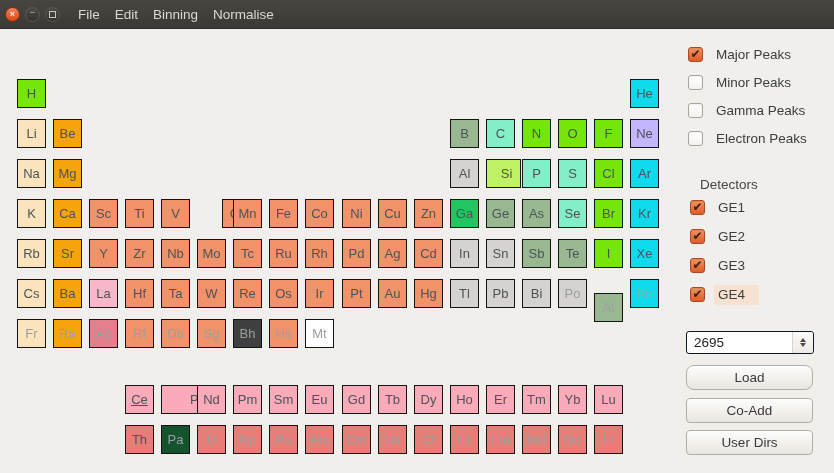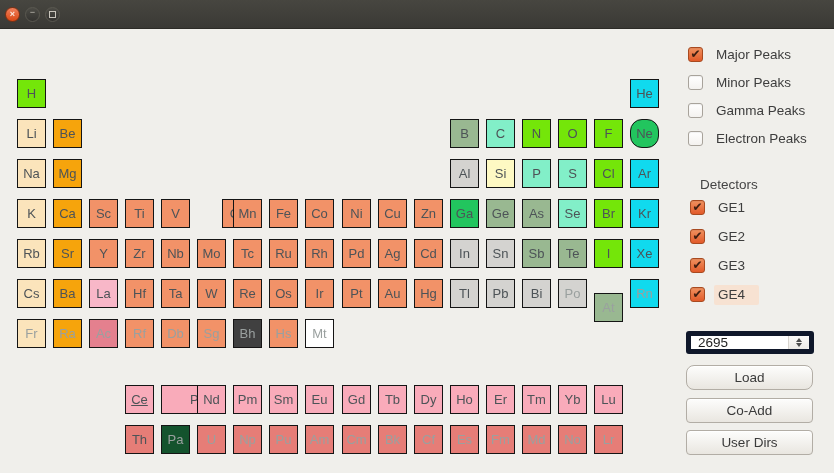--- a/index.html
+++ b/index.html
@@ -31,21 +31,21 @@
     background:linear-gradient(#ffffff,#f4f2ef);border:1px solid #a8a39b;
     display:flex;align-items:center;justify-content:center;
     box-shadow:inset 0 1px 1px rgba(0,0,0,.06);}
   .checkbox.checked{background:linear-gradient(#f0915f,#e25a29);border:1px solid #a84a20;}
   .check-glyph{font-size:12px;line-height:12px;color:#3c1d10;font-weight:bold;margin-top:-1px;}
   .chk-label{margin-left:9px;font-size:13.5px;color:#3d3d3d;padding:2px 4px 3px 4px;border-radius:2px;}
   .chk-label.hl{background:#f7e2d2;padding-right:14px;}
   .section-label{position:absolute;font-size:13.5px;color:#454545;}
 
   .spinbox{position:absolute;left:686px;top:331px;width:128px;height:23px;box-sizing:border-box;
-    background:#ffffff;border:5px solid #0f172a;border-radius:3px;display:flex;align-items:center;}
+    background:#ffffff;border:1px solid #0f172a;border-radius:3px;display:flex;align-items:center;}
   .spin-value{flex:1;padding-left:7px;font-size:13.5px;color:#1e1e1e;}
   .spin-arrows{width:20px;height:100%;display:flex;flex-direction:column;align-items:center;
     justify-content:center;gap:1px;background:linear-gradient(#fbfaf8,#eceae6);
     border-left:1px solid #d8d4ce;border-radius:0 3px 3px 0;}
   .arrow-up{width:0;height:0;border-left:3px solid transparent;border-right:3px solid transparent;
     border-bottom:4px solid #4c4c4c;}
   .arrow-down{width:0;height:0;border-left:3px solid transparent;border-right:3px solid transparent;
     border-top:4px solid #4c4c4c;}
 
   .pushbtn{position:absolute;left:686px;width:127px;height:25px;box-sizing:border-box;
@@ -61,37 +61,43 @@
   <div class="titlebar">
     <div class="winbtns">
       <div class="winbtn close">×</div>
       <div class="winbtn minimize">
           <span>−</span>
         </div>
       <div class="winbtn maximize">
           <span class="maxglyph"></span>
         </div>
     </div>
+    <div class="menubar" id="menubar">
+        <div class="menu-item">File</div>
+        <div class="menu-item">Edit</div>
+        <div class="menu-item">Binning</div>
+        <div class="menu-item">Normalise</div>
+      </div>
   </div>
 
   <div id="table-area">
       <div class="tile" style="left: 17px; top: 79px; background: rgb(116, 230, 9);">H</div>
       <div class="tile" style="left: 630px; top: 79px; background: rgb(16, 218, 238);">He</div>
       <div class="tile" style="left: 17px; top: 119px; background: rgb(251, 228, 187);">Li</div>
       <div class="tile" style="left: 53px; top: 119px; background: rgb(246, 164, 12);">Be</div>
       <div class="tile" style="left: 450px; top: 119px; background: rgb(153, 184, 145);">B</div>
       <div class="tile" style="left: 486px; top: 119px; background: rgb(130, 239, 200);">C</div>
       <div class="tile" style="left: 522px; top: 119px; background: rgb(116, 230, 9);">N</div>
       <div class="tile" style="left: 558px; top: 119px; background: rgb(116, 230, 9);">O</div>
       <div class="tile" style="left: 594px; top: 119px; background: rgb(116, 230, 9);">F</div>
-      <div class="tile" style="left: 630px; top: 119px; background: #22c55e; border-radius: 12px;">Ne</div>
+      <div class="tile" style="left: 630px; top: 119px; background: #c4b5fd;">Ne</div>
       <div class="tile" style="left: 17px; top: 159px; background: rgb(251, 228, 187);">Na</div>
       <div class="tile" style="left: 53px; top: 159px; background: rgb(246, 164, 12);">Mg</div>
       <div class="tile" style="left: 450px; top: 159px; background: rgb(212, 211, 208);">Al</div>
-      <div class="tile" style="left: 486px; top: 159px; background: #fef9c3;">Si</div>
+      <div class="tile" style="left: 486px; top: 159px; background: #bef264; padding-left: 6px;">Si</div>
       <div class="tile" style="left: 522px; top: 159px; background: rgb(130, 239, 200);">P</div>
       <div class="tile" style="left: 558px; top: 159px; background: rgb(130, 239, 200);">S</div>
       <div class="tile" style="left: 594px; top: 159px; background: rgb(116, 230, 9);">Cl</div>
       <div class="tile" style="left: 630px; top: 159px; background: rgb(16, 218, 238);">Ar</div>
       <div class="tile" style="left: 17px; top: 199px; background: rgb(251, 228, 187);">K</div>
       <div class="tile" style="left: 53px; top: 199px; background: rgb(246, 164, 12);">Ca</div>
       <div class="tile" style="left: 89px; top: 199px; background: rgb(242, 146, 104);">Sc</div>
       <div class="tile" style="left: 125px; top: 199px; background: rgb(242, 146, 104);">Ti</div>
       <div class="tile" style="left: 161px; top: 199px; background: rgb(242, 146, 104);">V</div>
       <div class="tile" style="left: 197px; top: 199px; background: rgb(242, 146, 104); margin-left: 25px;">Cr</div>

